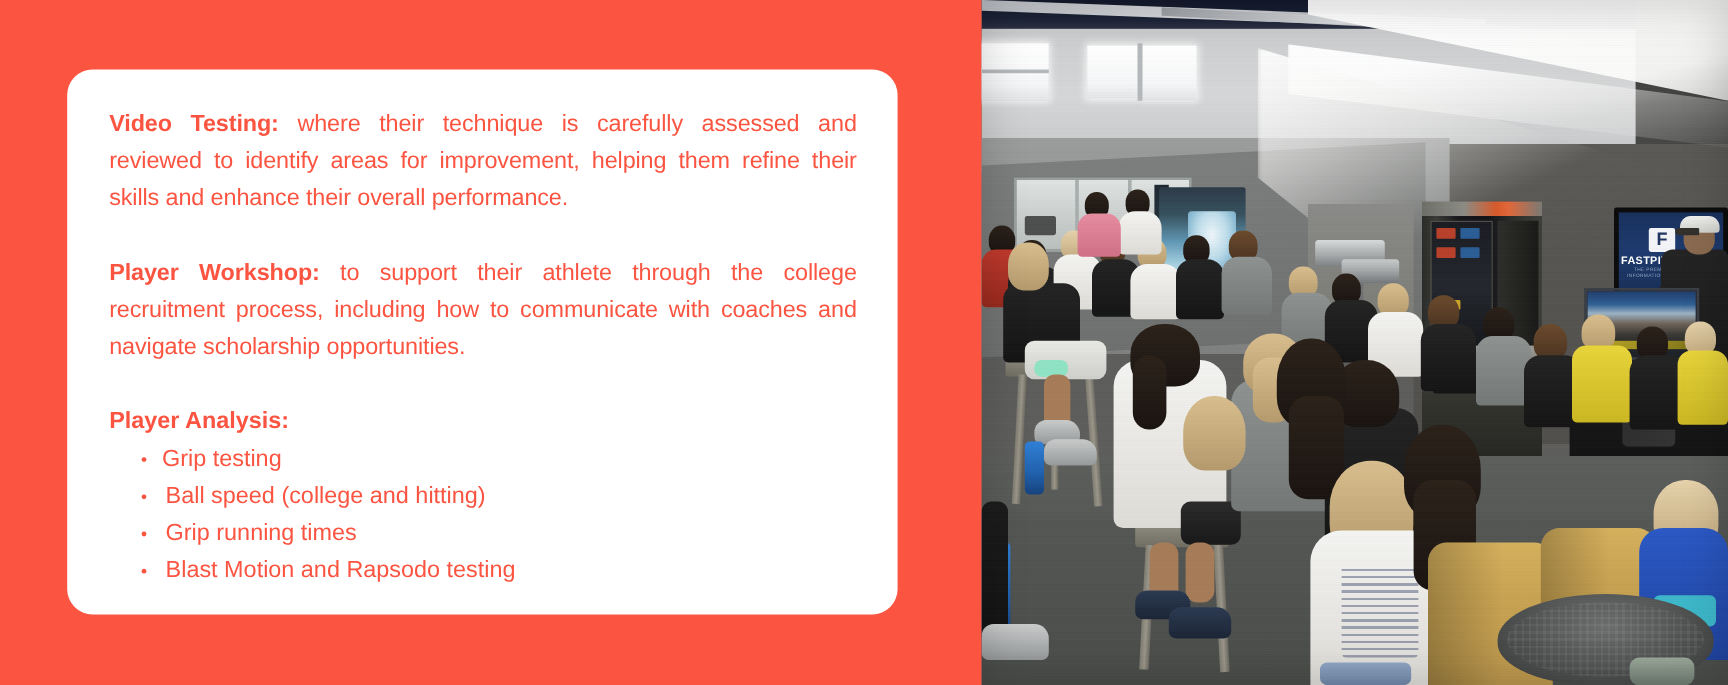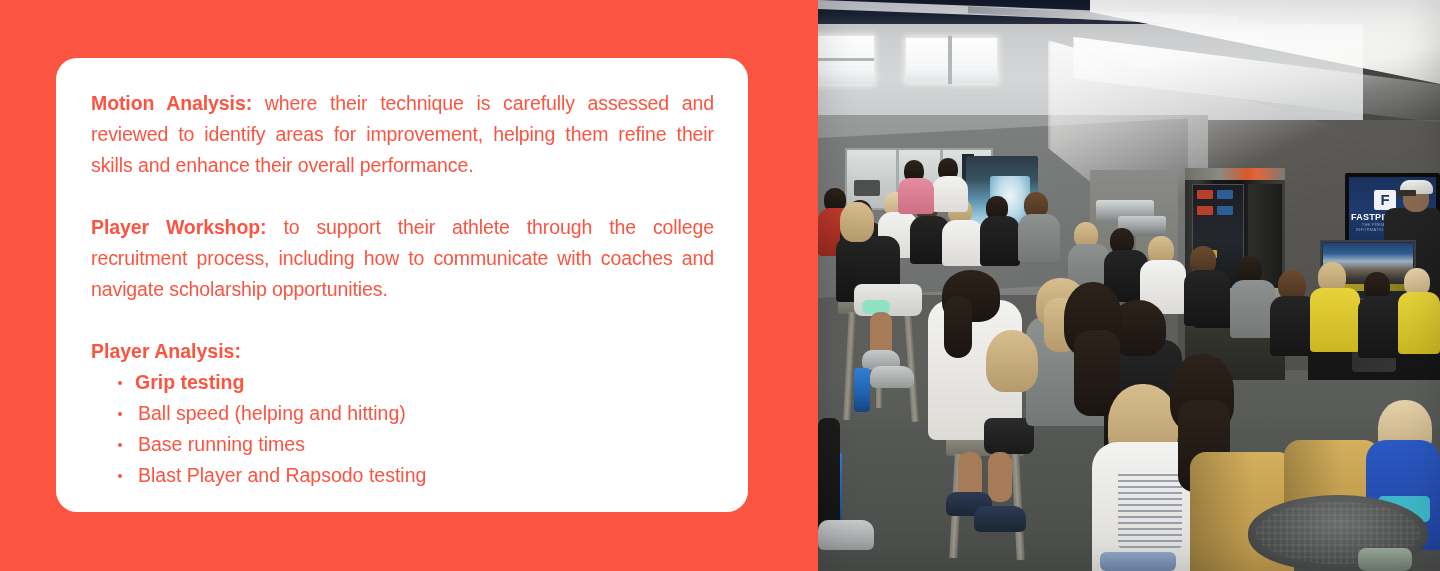--- a/index.html
+++ b/index.html
@@ -81,21 +81,21 @@
   ul.testing-list li::before {
     content: "";
     position: absolute;
     left: 27px;
     top: 14px;
     width: 4px;
     height: 4px;
     border-radius: 50%;
     background: #fb5441;
   }
-  ul.testing-list li.tight { padding-left: 44px; font-weight: bold; }
+  ul.testing-list li.tight { padding-left: 44px; }
 
   
   #photo {
     position: absolute;
     left: 818px;
     top: 0;
     width: 622px;
     height: 571px;
     overflow: hidden;
     background: #5d5d5c;
@@ -439,35 +439,35 @@
 </style>
 </head>
 <body>
 
 <div id="page">
 
   <div id="left-panel">
 
     <div id="text-card">
 
-      <p class="para"><span class="lead">Motion Analysis:</span><span> where their technique is carefully assessed and reviewed to identify areas for improvement, helping them refine their skills and enhance their overall performance.</span></p>
+      <p class="para"><span class="lead">Video Testing:</span><span> where their technique is carefully assessed and reviewed to identify areas for improvement, helping them refine their skills and enhance their overall performance.</span></p>
 
       <div class="gap"></div>
 
       <p class="para"><span class="lead">Player Workshop:</span><span> to support their athlete through the college recruitment process, including how to communicate with coaches and navigate scholarship opportunities.</span></p>
 
       <div class="gap"></div>
 
       <p class="section-title">Player Analysis:</p>
 
       <ul class="testing-list">
         <li class="tight">Grip testing</li>
-        <li>Ball speed (helping and hitting)</li>
-        <li>Base running times</li>
-        <li>Blast Player and Rapsodo testing</li>
+        <li>Ball speed (college and hitting)</li>
+        <li>Grip running times</li>
+        <li>Blast Motion and Rapsodo testing</li>
       </ul>
 
     </div>
   </div>
 
   <div id="photo">
 
     <div class="ph ceiling"></div>
     <div class="ph ceiling-beam"></div>
     <div class="ph ceiling-beam2"></div>

